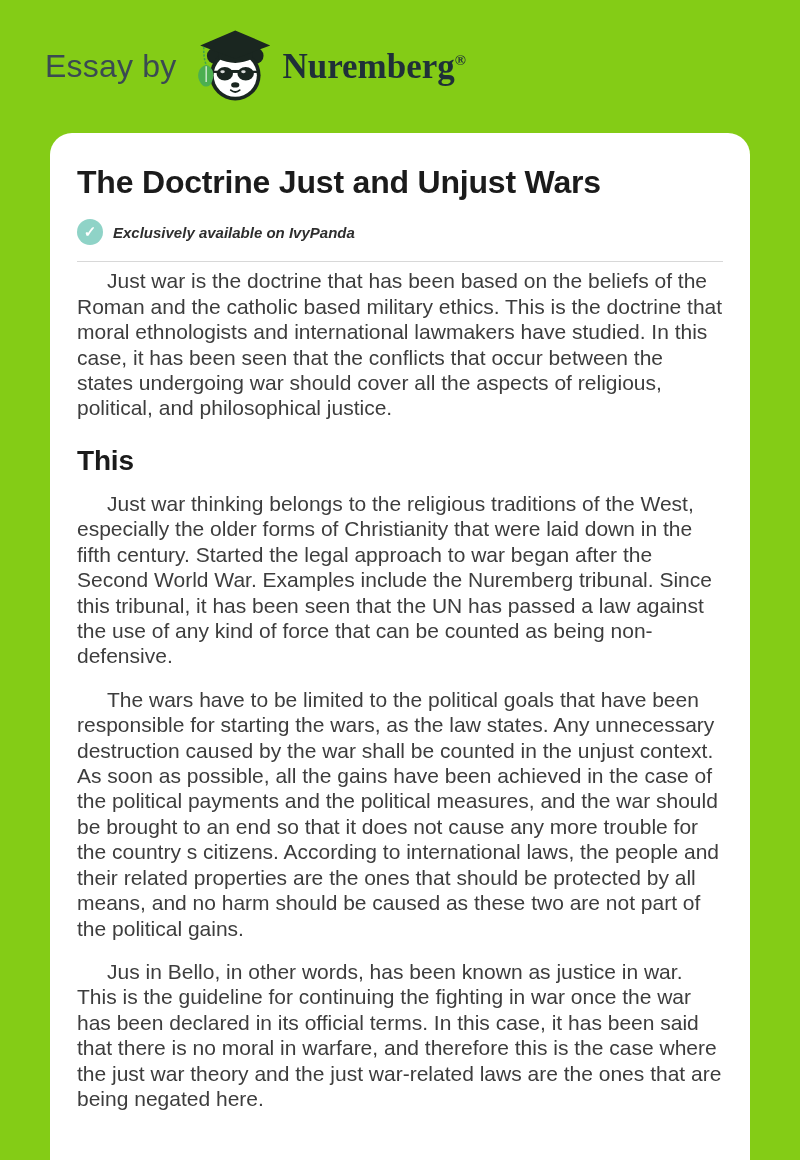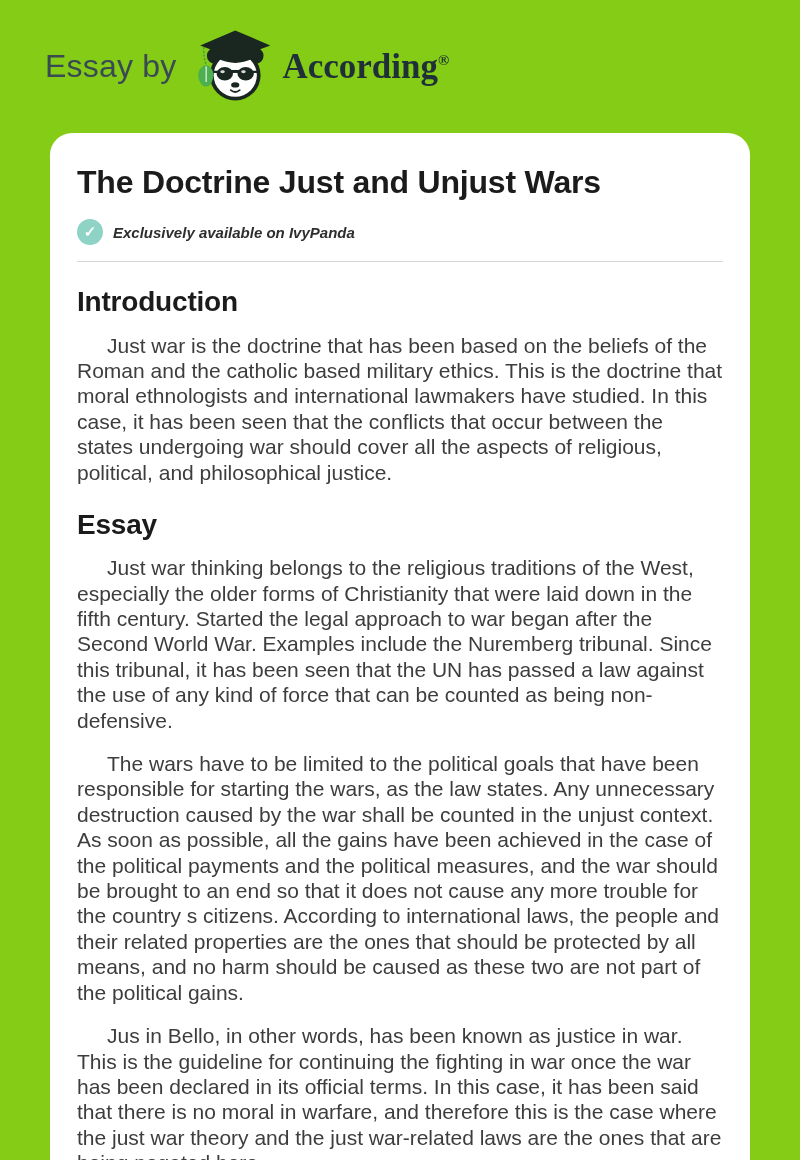--- a/index.html
+++ b/index.html
@@ -143,37 +143,36 @@
 
       <path d="M35 27 Q58 41 81 27 L81 39 Q58 50 35 39 Z" fill="#1a2620"></path>
 
       <polygon points="58,1 105,21 58,39 11,21" fill="#1a2620"></polygon>
 
       <path d="M16 23 Q15 36 19 47" stroke="#3fa34d" stroke-width="2" fill="none" stroke-dasharray="3,2"></path>
       <path d="M19 47 C8 50 5 63 12 72 C17 79 25 77 27 69 C31 59 28 50 19 47 Z" fill="#4caf50"></path>
       <path d="M19 49 L19 70" stroke="#e8f5e9" stroke-width="1.6"></path>
     </svg>
 
-    <span class="brand"><span>According</span><sup>®</sup></span>
+    <span class="brand"><span>Nuremberg</span><sup>®</sup></span>
   </div>
 
   <div class="card">
 
     <h1 class="doc-title">The Doctrine Just and Unjust Wars</h1>
 
     <div class="badge-row">
       <span class="badge-check">✓</span>
       <span class="badge-label">Exclusively available on IvyPanda</span>
     </div>
 
     <hr class="divider">
 
-    <h2 class="section-heading">Introduction</h2>
     <p class="para">Just war is the doctrine that has been based on the beliefs of the Roman and the catholic based military ethics. This is the doctrine that moral ethnologists and international lawmakers have studied. In this case, it has been seen that the conflicts that occur between the states undergoing war should cover all the aspects of religious, political, and philosophical justice.</p>
 
-    <h2 class="section-heading">Essay</h2>
+    <h2 class="section-heading">This</h2>
     <p class="para">Just war thinking belongs to the religious traditions of the West, especially the older forms of Christianity that were laid down in the fifth century. Started the legal approach to war began after the Second World War. Examples include the Nuremberg tribunal. Since this tribunal, it has been seen that the UN has passed a law against the use of any kind of force that can be counted as being non-defensive.</p>
     <p class="para">The wars have to be limited to the political goals that have been responsible for starting the wars, as the law states. Any unnecessary destruction caused by the war shall be counted in the unjust context. As soon as possible, all the gains have been achieved in the case of the political payments and the political measures, and the war should be brought to an end so that it does not cause any more trouble for the country s citizens. According to international laws, the people and their related properties are the ones that should be protected by all means, and no harm should be caused as these two are not part of the political gains.</p>
     <p class="para">Jus in Bello, in other words, has been known as justice in war. This is the guideline for continuing the fighting in war once the war has been declared in its official terms. In this case, it has been said that there is no moral in warfare, and therefore this is the case where the just war theory and the just war-related laws are the ones that are being negated here.</p>
 
   </div>
 
 </div>
 
 </body></html>

